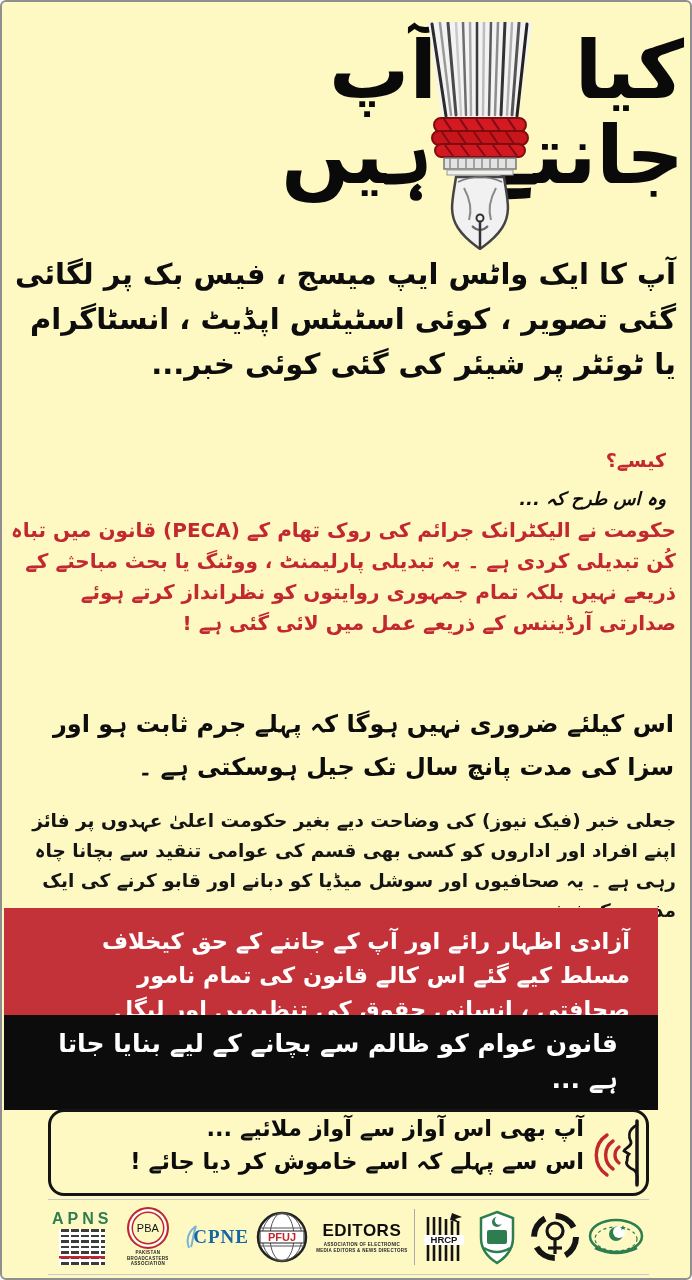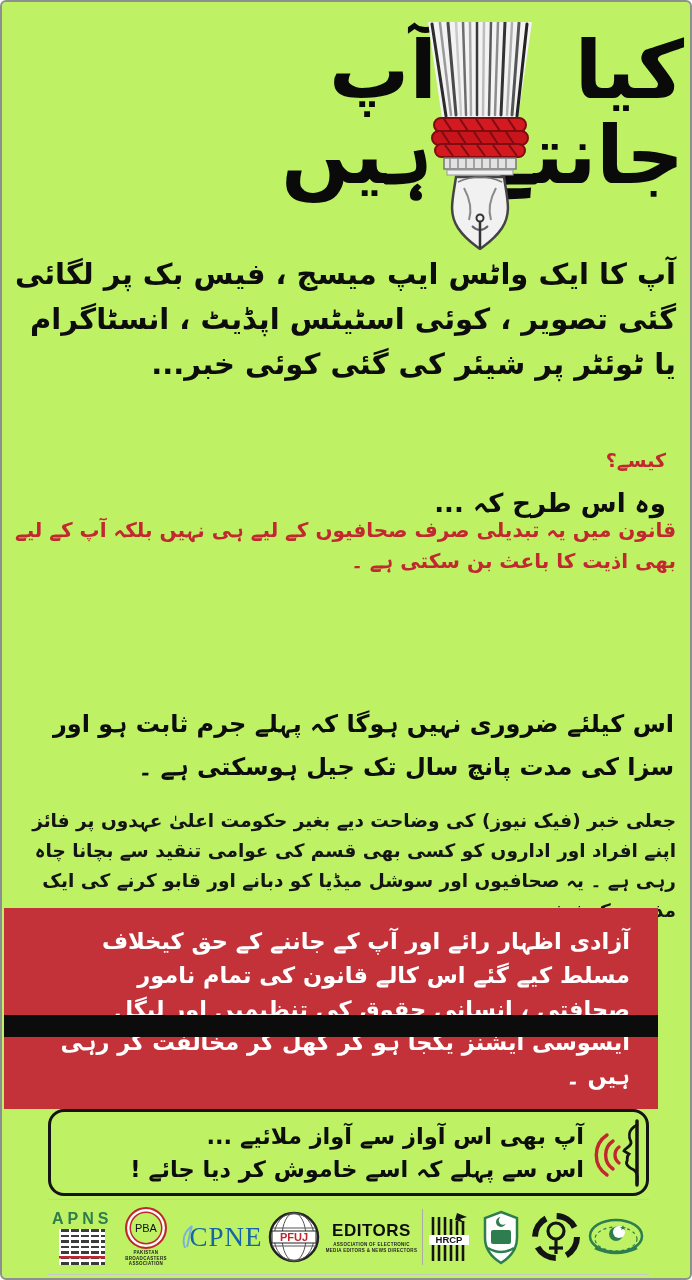--- a/index.html
+++ b/index.html
@@ -1,71 +1,71 @@
 <!DOCTYPE html>
 <html lang="ur"><head>
 <meta charset="utf-8">
 <style>
   html,body{margin:0;padding:0;background:#fff;}
   .page{
     position:relative;
     width:692px;height:1280px;
     box-sizing:border-box;
-    background:#bef264;
+    background:#fef9c3;
     border:2px solid #8f8f8f;
     border-radius:6px;
     overflow:hidden;
     font-family:"DejaVu Sans",sans-serif;
     color:#111;
   }
   
   .title-block{position:absolute;top:26px;right:6px;left:6px;text-align:right;z-index:1;}
   .title-line1{font-size:80px;font-weight:bold;line-height:1.08;word-spacing:110px;color:#0a0a0a;white-space:nowrap;}
   .title-line2{font-size:80px;font-weight:bold;line-height:1.05;word-spacing:26px;color:#0a0a0a;white-space:nowrap;}
   .brush-wrap{position:absolute;top:20px;left:396px;width:164px;height:228px;z-index:2;}
   
   .rtl{direction:rtl;unicode-bidi:plaintext;}
   .intro-par{position:absolute;top:250px;right:14px;left:7px;font-size:29px;font-weight:bold;line-height:1.55;color:#0d0d0d;}
   .warning-line{position:absolute;top:398px;right:14px;font-size:29px;font-weight:bold;text-align:right;color:#0d0d0d;}
   .how-heading{position:absolute;top:447px;right:24px;font-size:19px;font-weight:bold;color:#c2282f;}
-  .how-sub{position:absolute;top:486px;right:24px;font-size:26px;font-weight:bold;color:#0d0d0d;}
+  .how-sub{position:absolute;top:486px;right:24px;font-size:18px;font-weight:bold;color:#0d0d0d;font-style:italic;}
   .red-block{position:absolute;top:513px;right:14px;left:8px;font-size:20px;font-weight:bold;line-height:1.55;text-align:right;color:#c2282f;}
   .red-block p{margin:0;}
   .fia-note{position:absolute;top:671px;right:14px;left:8px;font-size:17px;font-weight:600;line-height:1.7;text-align:right;color:#151515;}
   .punishment{position:absolute;top:701px;right:16px;left:8px;font-size:24px;font-weight:bold;line-height:1.8;text-align:right;color:#0d0d0d;}
   .fake-news{position:absolute;top:804px;right:14px;left:8px;font-size:18.5px;font-weight:bold;line-height:1.62;text-align:right;color:#151515;}
   
   .red-banner{position:absolute;top:906px;left:2px;width:654px;box-sizing:border-box;
     background:#c43239;color:#fff;padding:17px 28px 15px 46px;
     font-size:22.5px;font-weight:bold;line-height:1.5;text-align:right;}
   .black-banner{position:absolute;top:1013px;left:2px;width:654px;box-sizing:border-box;
     background:#0c0c0c;color:#fff;padding:11px 40px 11px 28px;
     font-size:25px;font-weight:bold;line-height:1.45;text-align:right;}
   
   .bubble{position:absolute;top:1107px;left:46px;width:601px;height:87px;box-sizing:border-box;
-    border:3.5px solid #141414;border-radius:16px;display:flex;direction:rtl;align-items:center;}
+    border:3.5px solid #141414;border-radius:16px;display:flex;direction:rtl;}
   .bubble-icon{flex:0 0 62px;height:100%;display:flex;align-items:center;justify-content:center;}
   .bubble-text{flex:1;text-align:right;font-size:22.5px;font-weight:bold;line-height:1.45;color:#0d0d0d;padding-left:14px;}
   
   .logos{position:absolute;top:1197px;left:46px;width:601px;height:76px;box-sizing:border-box;
     border-top:1px solid #c9c9c9;border-bottom:1px solid #c9c9c9;
     display:flex;direction:ltr;align-items:center;justify-content:space-between;padding:6px 4px;}
   .logo{display:flex;flex-direction:column;align-items:center;justify-content:center;}
   .logo-divider{width:1px;height:56px;background:#aaa;}
   .apns-label{color:#2e7d4f;font-family:"Liberation Sans",sans-serif;font-size:16px;font-weight:bold;letter-spacing:4px;}
   .apns-grid{width:46px;height:36px;margin-top:1px;
     background:
       linear-gradient(#c0262d,#c0262d) 0 82%/100% 2.5px no-repeat,
       repeating-linear-gradient(90deg,#fff 0 2px,transparent 2px 10px),
       repeating-linear-gradient(0deg,#3c3c3c 0 2.5px,#fff 2.5px 5.5px);}
   .pba-circle{width:38px;height:38px;border-radius:50%;border:2px solid #c0262d;box-shadow:inset 0 0 0 2.5px #fff,inset 0 0 0 4px #c0262d;
     display:flex;align-items:center;justify-content:center;font-family:"Liberation Sans",sans-serif;font-size:11px;font-weight:normal;color:#111;}
   .logo-caption{font-family:"Liberation Sans",sans-serif;font-size:4.5px;font-weight:bold;color:#222;text-align:center;line-height:1.25;margin-top:1px;letter-spacing:.3px;}
   .cpne-row{display:flex;align-items:center;}
-  .cpne-label{font-family:"Liberation Serif","DejaVu Serif",serif;font-size:27px;font-weight:normal;color:#1565a7;letter-spacing:1px;margin-left:-6px;}
+  .cpne-label{font-family:"Liberation Serif","DejaVu Serif",serif;font-size:19px;font-weight:bold;color:#1565a7;letter-spacing:1px;margin-left:-6px;}
   .aemend-label{font-family:"Liberation Sans",sans-serif;font-size:17px;font-weight:bold;color:#0d0d0d;letter-spacing:.5px;}
 </style>
 </head>
 <body>
 
 <div class="page">
 
   <div class="title-block rtl">
     <div class="title-line1">کیا آپ</div>
     <div class="title-line2">جانتے ہیں</div>
@@ -141,28 +141,29 @@
       </g>
     </svg>
   </div>
 
   <div class="intro-par rtl">آپ کا ایک واٹس ایپ میسج ، فیس بک پر لگائی گئی تصویر ، کوئی اسٹیٹس اپڈیٹ ، انسٹاگرام یا ٹوئٹر پر شیئر کی گئی کوئی خبر...</div>
 
   <div class="how-heading rtl">کیسے؟</div>
   <div class="how-sub rtl">وہ اس طرح کہ ...</div>
 
   <div class="red-block rtl">
-    <p>قانون میں یہ تبدیلی صرف صحافیوں کے لیے ہی نہیں بلکہ آپ کے لیے بھی اذیت کا باعث بن سکتی ہے ۔</p>
+    <p>حکومت نے الیکٹرانک جرائم کی روک تھام کے (PECA) قانون میں تباہ کُن تبدیلی کردی ہے ۔ یہ تبدیلی پارلیمنٹ ، ووٹنگ یا بحث مباحثے کے ذریعے نہیں بلکہ تمام جمہوری روایتوں کو نظرانداز کرتے ہوئے صدارتی آرڈیننس کے ذریعے عمل میں لائی گئی ہے !</p>
   </div>
 
   <div class="punishment rtl">اس کیلئے ضروری نہیں ہوگا کہ پہلے جرم ثابت ہو اور سزا کی مدت پانچ سال تک جیل ہوسکتی ہے ۔</div>
   <div class="fake-news rtl">جعلی خبر (فیک نیوز) کی وضاحت دیے بغیر حکومت اعلیٰ عہدوں پر فائز اپنے افراد اور اداروں کو کسی بھی قسم کی عوامی تنقید سے بچانا چاہ رہی ہے ۔ یہ صحافیوں اور سوشل میڈیا کو دبانے اور قابو کرنے کی ایک مذموم کوشش ہے ۔</div>
 
   <div class="red-banner rtl">آزادی اظہار رائے اور آپ کے جاننے کے حق کیخلاف مسلط کیے گئے اس کالے قانون کی تمام نامور صحافتی ، انسانی حقوق کی تنظیمیں اور لیگل ایسوسی ایشنز یکجا ہو کر کھل کر مخالفت کر رہی ہیں ۔</div>
   <div class="black-banner rtl">
+    <div>قانون عوام کو ظالم سے بچانے کے لیے بنایا جاتا ہے ...</div>
   </div>
 
   <div class="bubble">
     <div class="bubble-icon">
       <svg width="54" height="72" viewBox="0 0 54 72">
         <path d="M49,4 L49,68" stroke="#141414" stroke-width="3.5" fill="none" stroke-linecap="round"></path>
         <path d="M49,8 C39,13 41,21 43,25 C44,29 37,31 36,34 L41,37 C38,40 40,42 39,44 C37,47 41,51 46,53 C51,56 49,64 49,66" fill="none" stroke="#141414" stroke-width="2.8" stroke-linecap="round"></path>
         <g stroke="#c1272d" stroke-width="3.4" fill="none" stroke-linecap="round">
           <path d="M31,30 A10,10 0 0 0 31,46"></path>
           <path d="M25,24 A17,17 0 0 0 25,52"></path>

